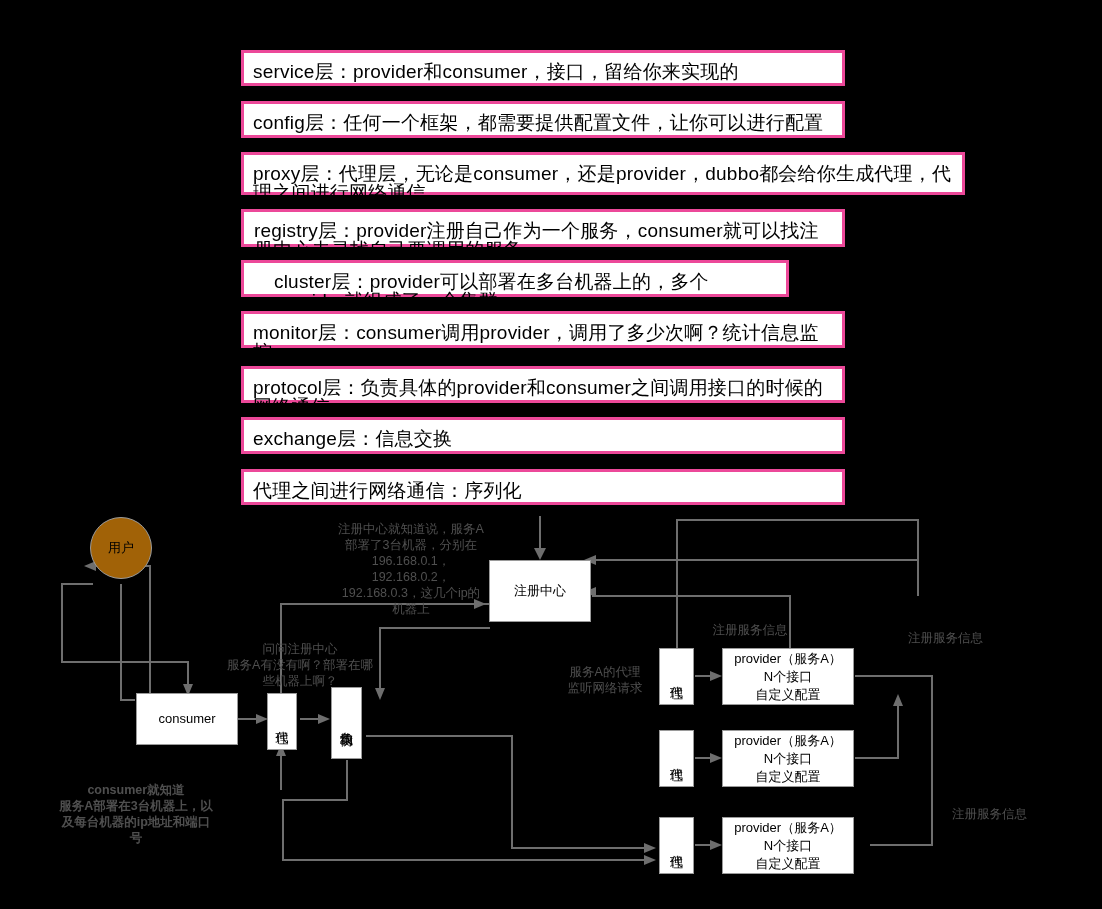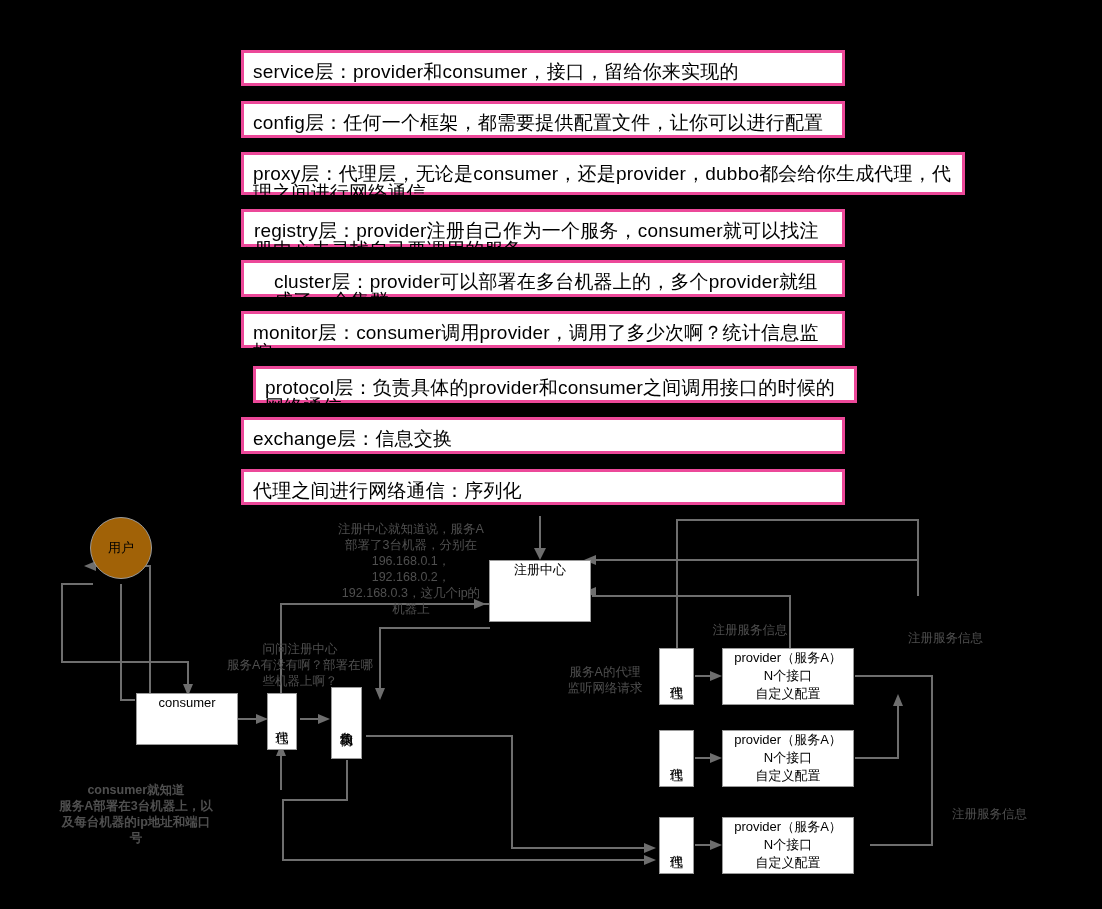--- a/index.html
+++ b/index.html
@@ -31,20 +31,21 @@
     padding: 9px 10px 9px 9px;
     letter-spacing: 0.2px;
   }
   .node-box {
     position: absolute;
     background: #ffffff;
     border: 1px solid #9a9a9a;
     color: #000000;
     box-sizing: border-box;
     display: flex;
+    align-items: center;
     justify-content: center;
     text-align: center;
     font-size: 13px;
     line-height: 18px;
   }
   .node-circle {
     position: absolute;
     background: #a16207;
     border: 1px solid #9a9a9a;
     border-radius: 50%;
@@ -154,27 +155,27 @@
 </div>
 <div class="layer-box" style="left:241px; top:101px; width:604px; height:37px;">
   <span>config层：任何一个框架，都需要提供配置文件，让你可以进行配置</span>
 </div>
 <div class="layer-box" style="left:241px; top:152px; width:724px; height:43px;">
   <span>proxy层：代理层，无论是consumer，还是provider，dubbo都会给你生成代理，代理之间进行网络通信</span>
 </div>
 <div class="layer-box" style="left:241px; top:209px; width:604px; height:38px;padding-left:10px;">
   <span>registry层：provider注册自己作为一个服务，consumer就可以找注册中心去寻找自己要调用的服务</span>
 </div>
-<div class="layer-box" style="left:241px; top:260px; width:604px; height:37px;padding-left:30px;">
+<div class="layer-box" style="left:241px; top:260px; width:548px; height:37px;padding-left:30px;">
   <span>cluster层：provider可以部署在多台机器上的，多个provider就组成了一个集群</span>
 </div>
 <div class="layer-box" style="left:241px; top:311px; width:604px; height:37px;">
   <span>monitor层：consumer调用provider，调用了多少次啊？统计信息监控</span>
 </div>
-<div class="layer-box" style="left:241px; top:366px; width:604px; height:37px;margin-left:12px;">
+<div class="layer-box" style="left:241px; top:366px; width:604px; height:37px;">
   <span>protocol层：负责具体的provider和consumer之间调用接口的时候的网络通信</span>
 </div>
 <div class="layer-box" style="left:241px; top:417px; width:604px; height:37px;">
   <span>exchange层：信息交换</span>
 </div>
 <div class="layer-box" style="left:241px; top:469px; width:604px; height:36px;">
   <span>代理之间进行网络通信：序列化</span>
 </div>
 
 <div class="node-circle" style="left:90px; top:517px; width:62px; height:62px;">

